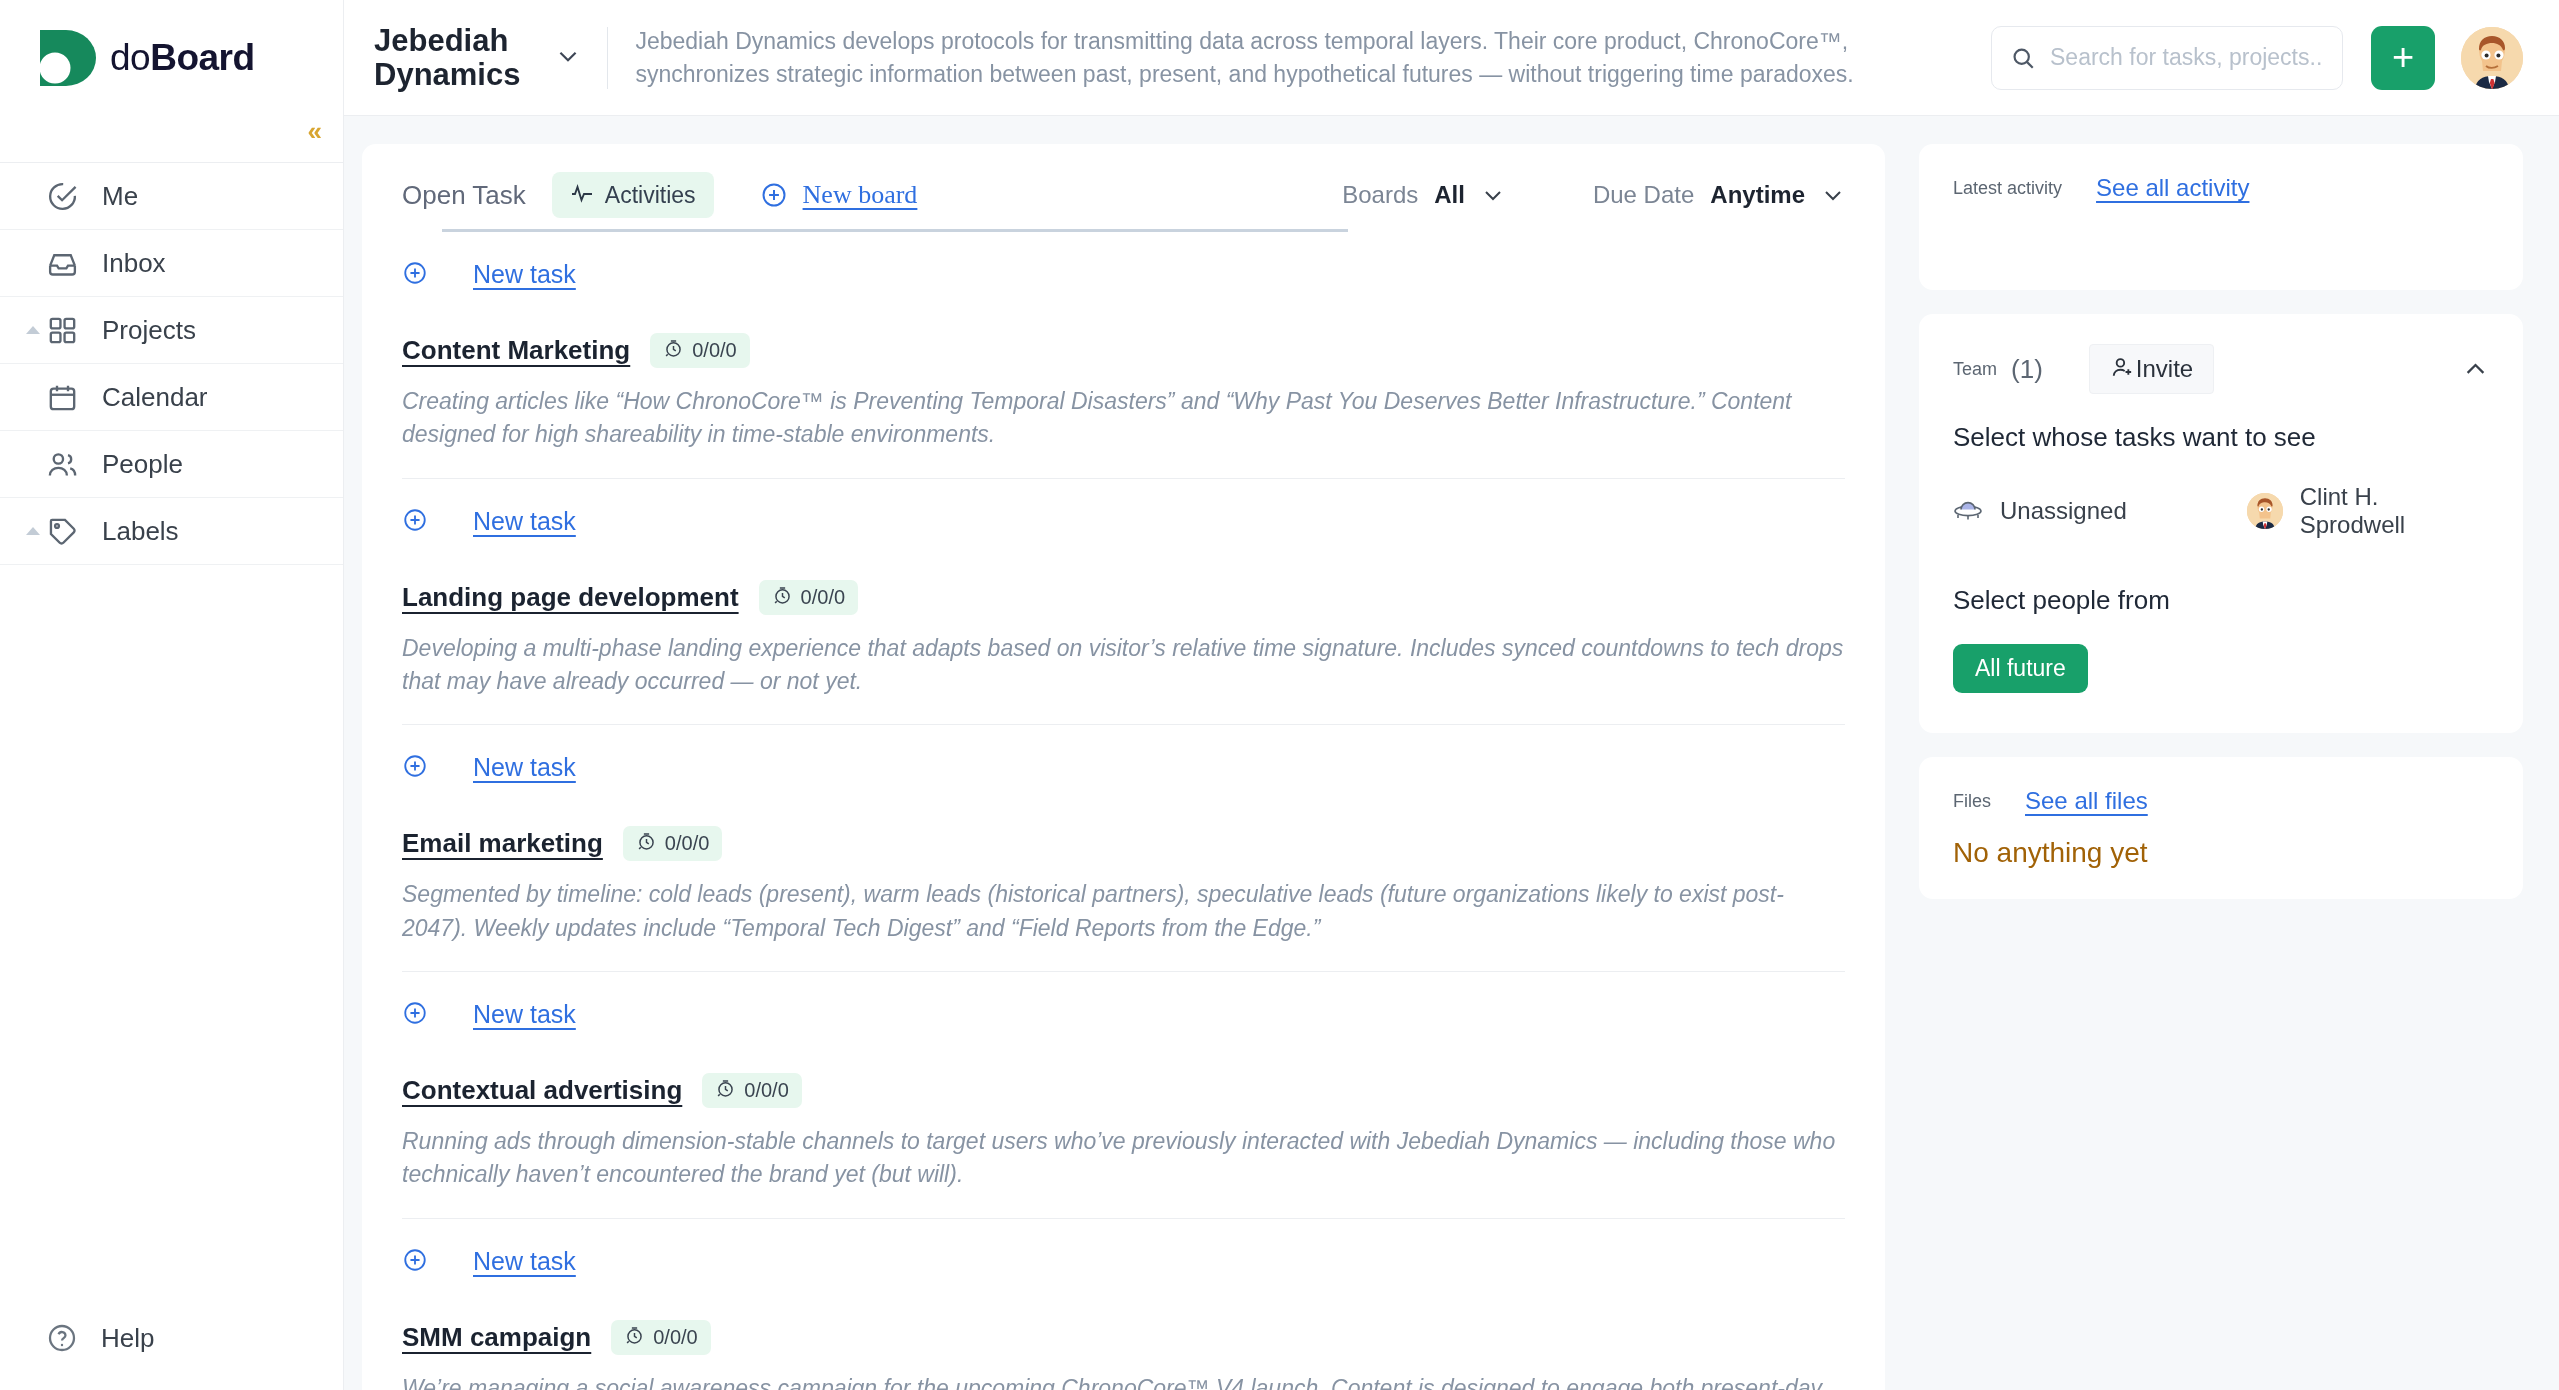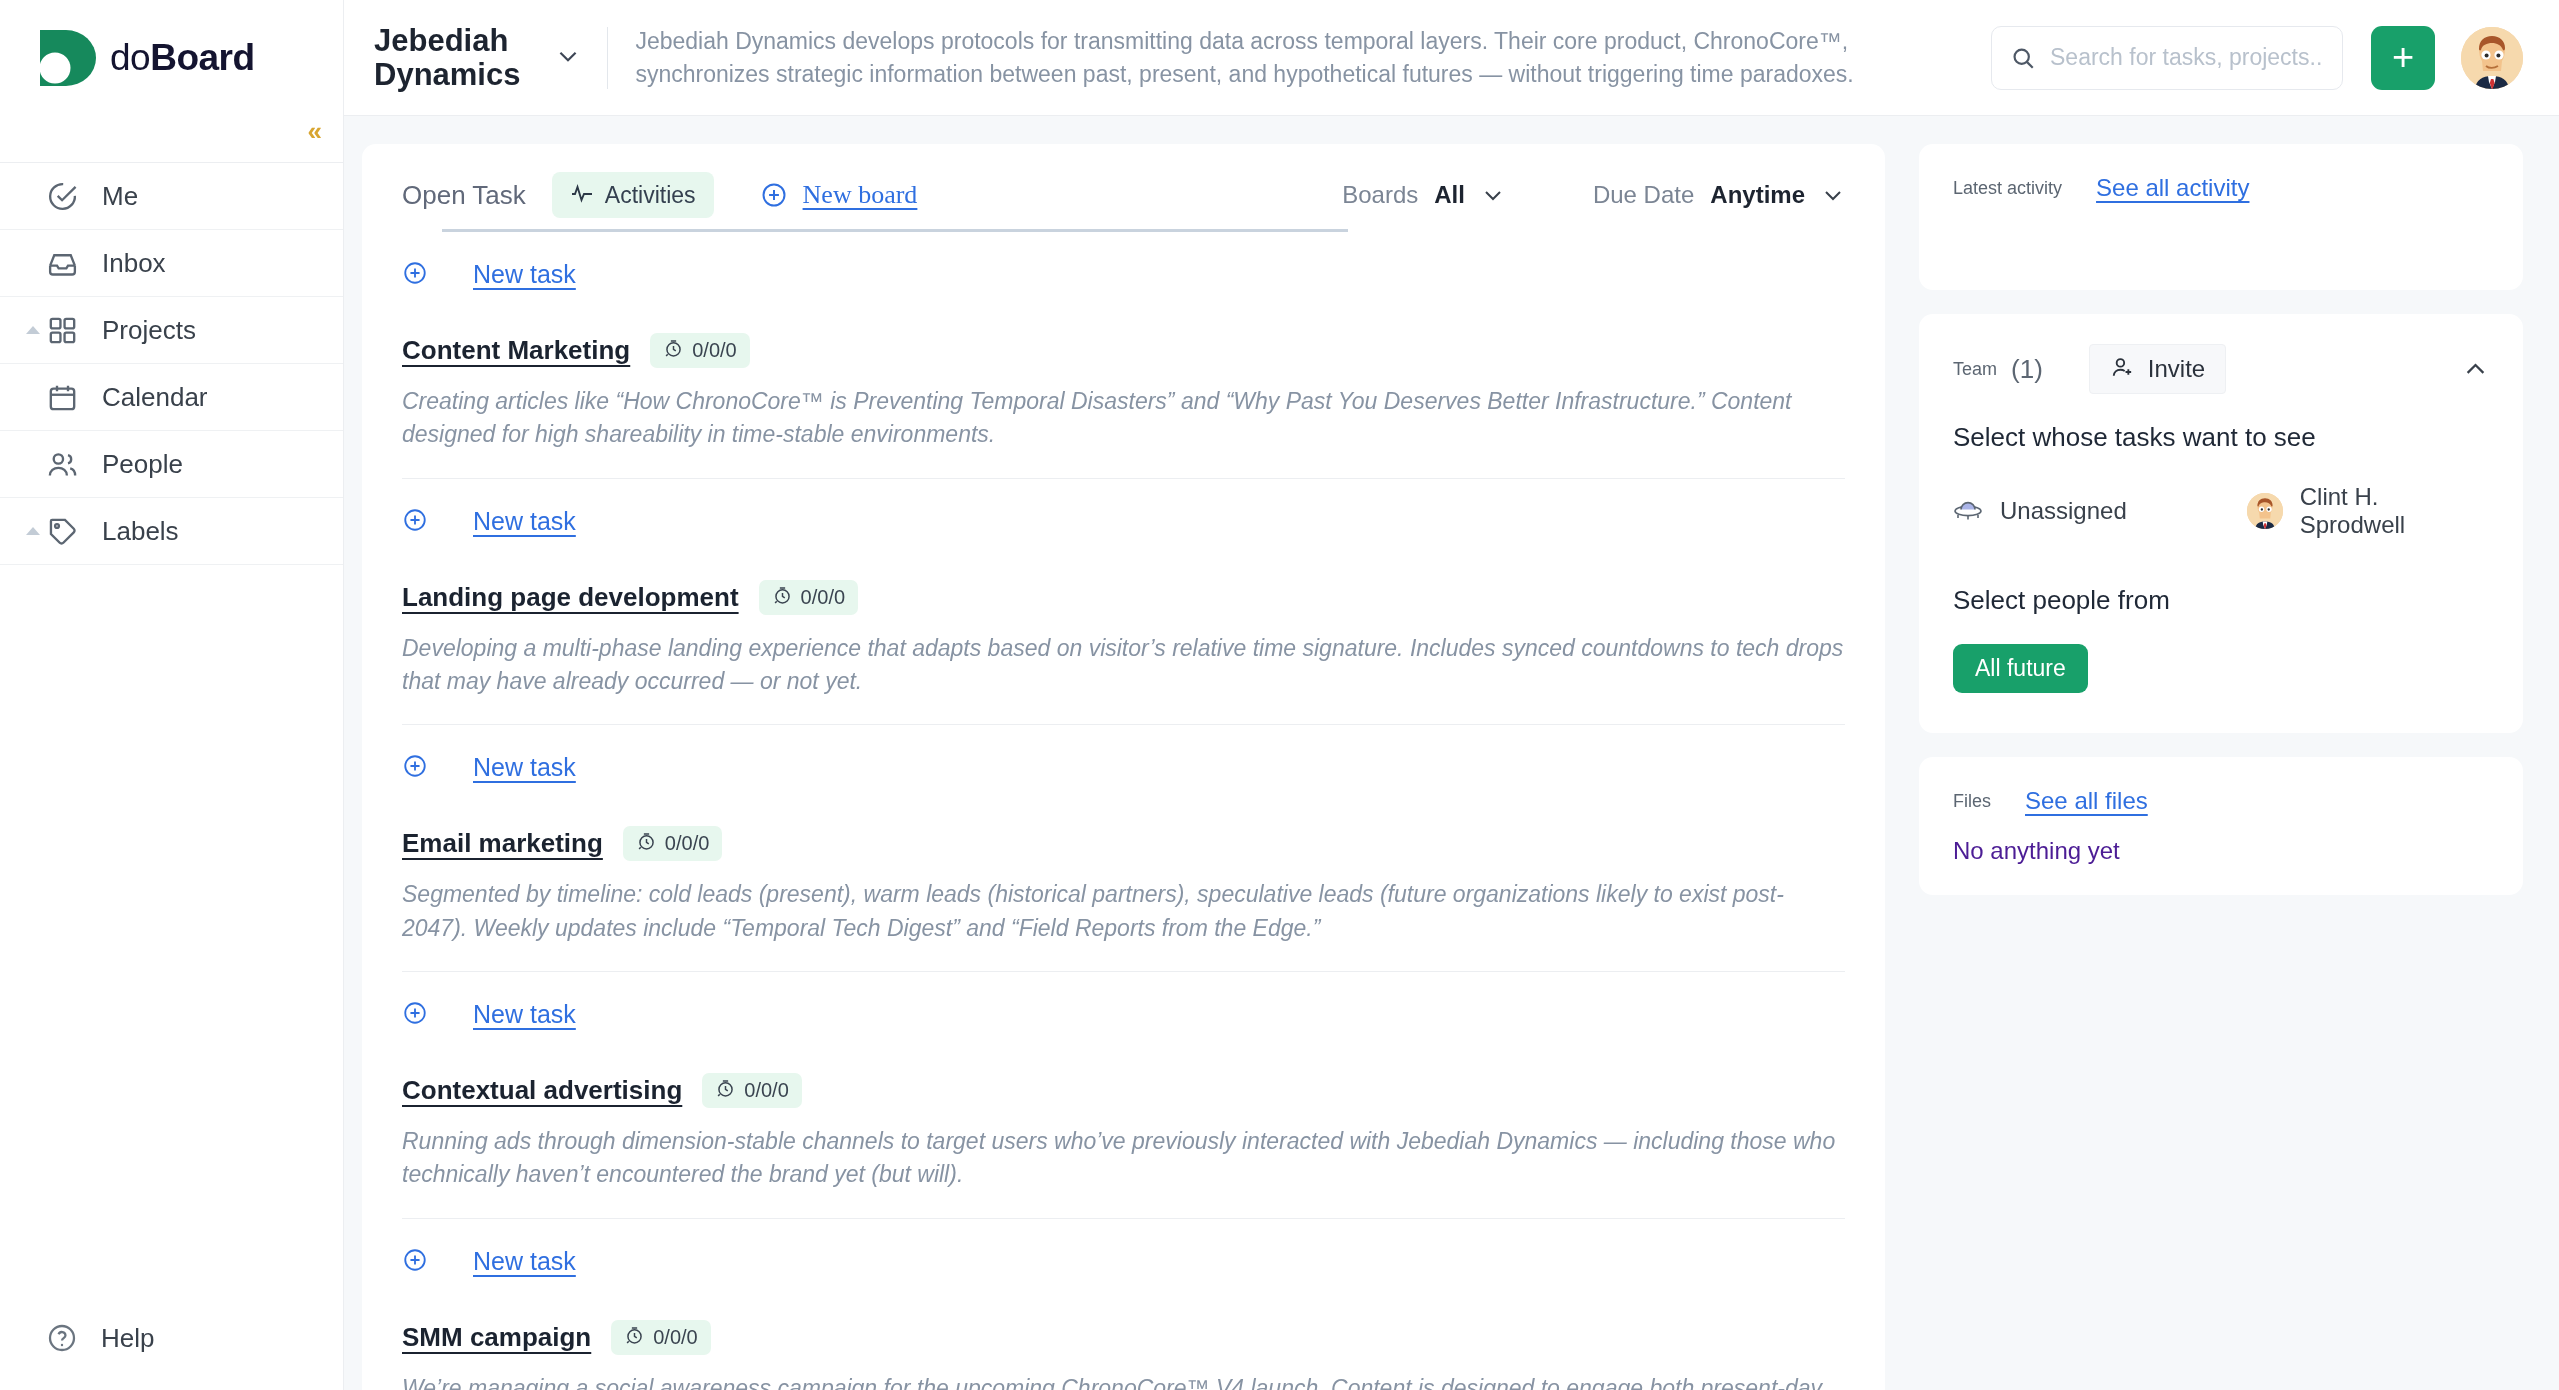--- a/index.html
+++ b/index.html
@@ -170,21 +170,21 @@
   .rail-title { font-size: 18px; color: #5c6672; }
   .rail-link {
     font-size: 24px; color: #2f6fe0; text-decoration: underline;
     text-underline-offset: 5px; margin-left: 34px; cursor: pointer;
   }
   .activity-body { height: 58px; }
 
   .team-card { padding-bottom: 40px; }
   .team-count { font-size: 26px; color: #5c6672; margin-left: 14px; }
   .invite-btn {
-    display: flex; align-items: center; gap: 13px; margin-left: 46px;
+    display: flex; align-items: center; gap: 1px; margin-left: 46px;
     background: #f7f8fa; border: 1px solid #eef0f3; border-radius: 4px;
     padding: 10px 20px; cursor: pointer; font-family: inherit;
   }
   .invite-lbl { font-size: 24px; color: #2b323c; }
   .chev-up { margin-left: auto; color: #39414b; cursor: pointer; display: flex; }
   .team-sub { font-size: 26px; color: #1f2836; margin-top: 28px; }
   .people-row { display: flex; align-items: center; margin-top: 30px; }
   .person { display: flex; align-items: center; cursor: pointer; }
   .person .pname { font-size: 24px; color: #39414b; }
   .ufo-ico { width: 30px; height: 30px; margin-right: 17px; display: flex; }
@@ -192,21 +192,21 @@
     width: 36px; height: 36px; border-radius: 50%; overflow: hidden;
     margin-right: 17px; background: #f4d4a8; flex: 0 0 36px;
   }
   .person.second { margin-left: 120px; }
   .select-from { font-size: 26px; color: #1f2836; margin-top: 46px; }
   .all-people {
     display: inline-block; margin-top: 28px; background: #18a06a;
     color: #fff; font-size: 23px; border-radius: 9px; padding: 11px 22px;
     cursor: pointer; border: 0; font-family: inherit;
   }
-  .files-empty { font-size: 24px; color: #4c1d95; margin-top: 22px; }
+  .files-empty { font-size: 28px; color: #a16207; margin-top: 22px; }
 </style>
 </head>
 <body>
 
 <div class="app">
 
   <aside class="sidebar">
 
     <div class="logo-row">
       <span class="logo-mark">

